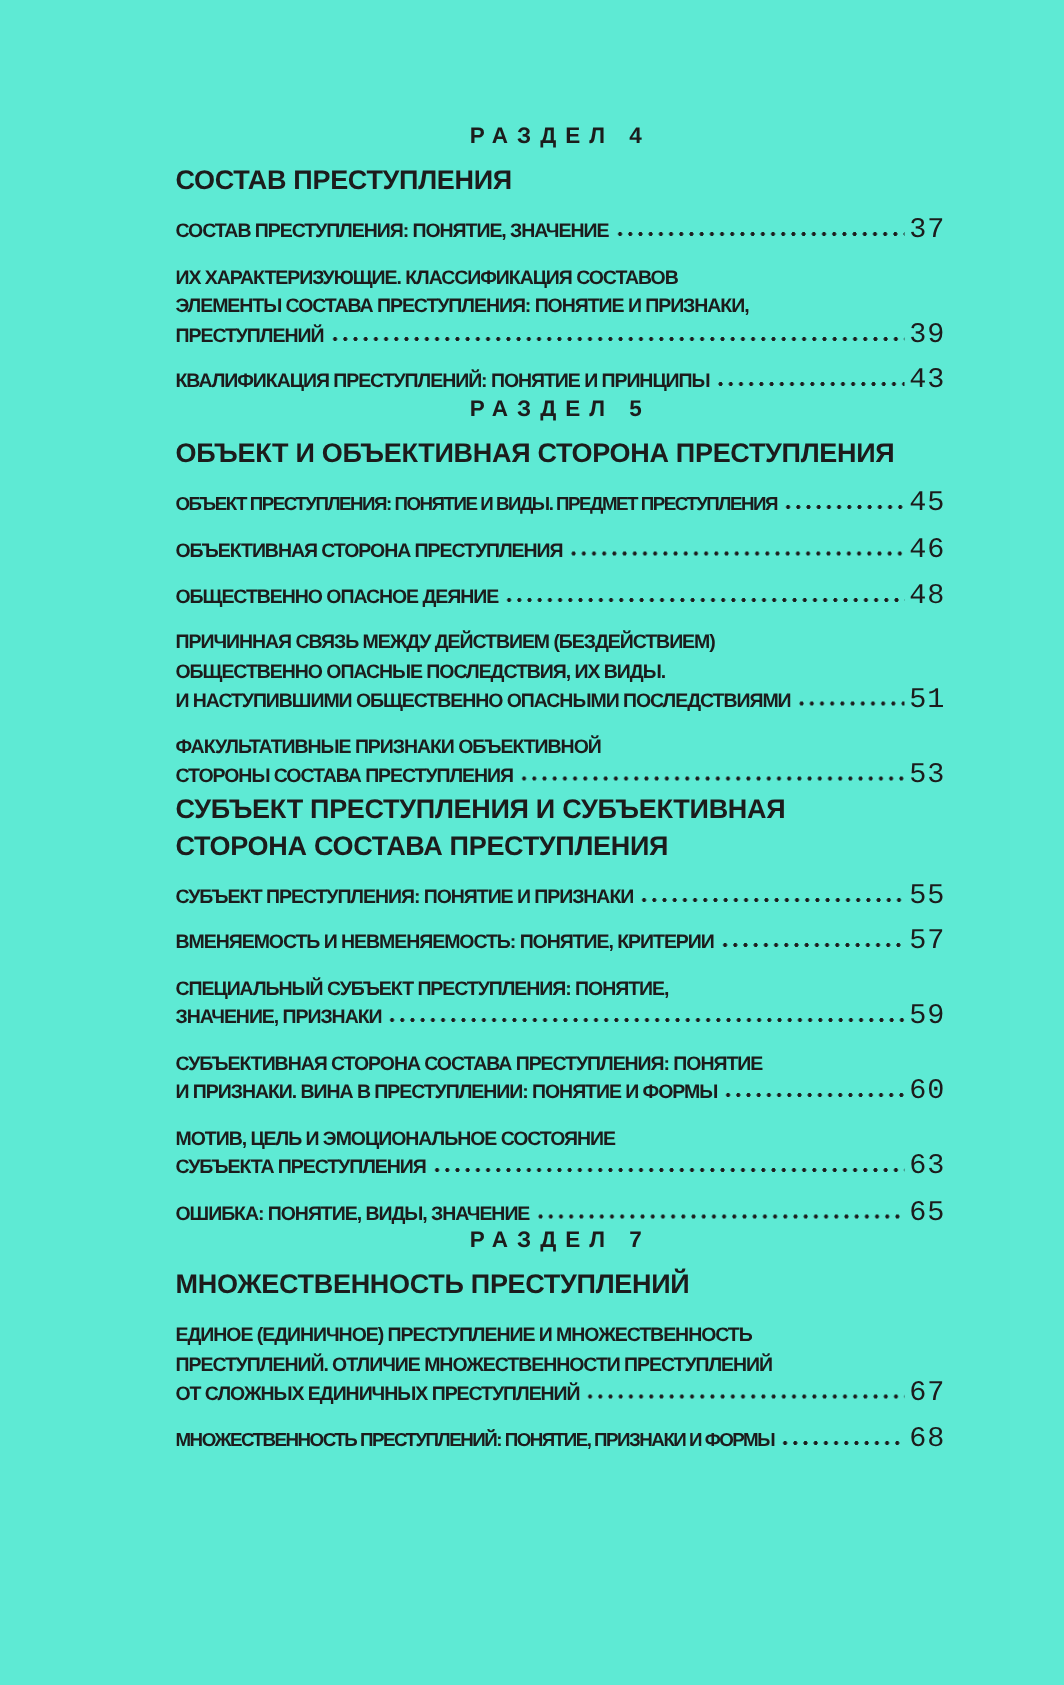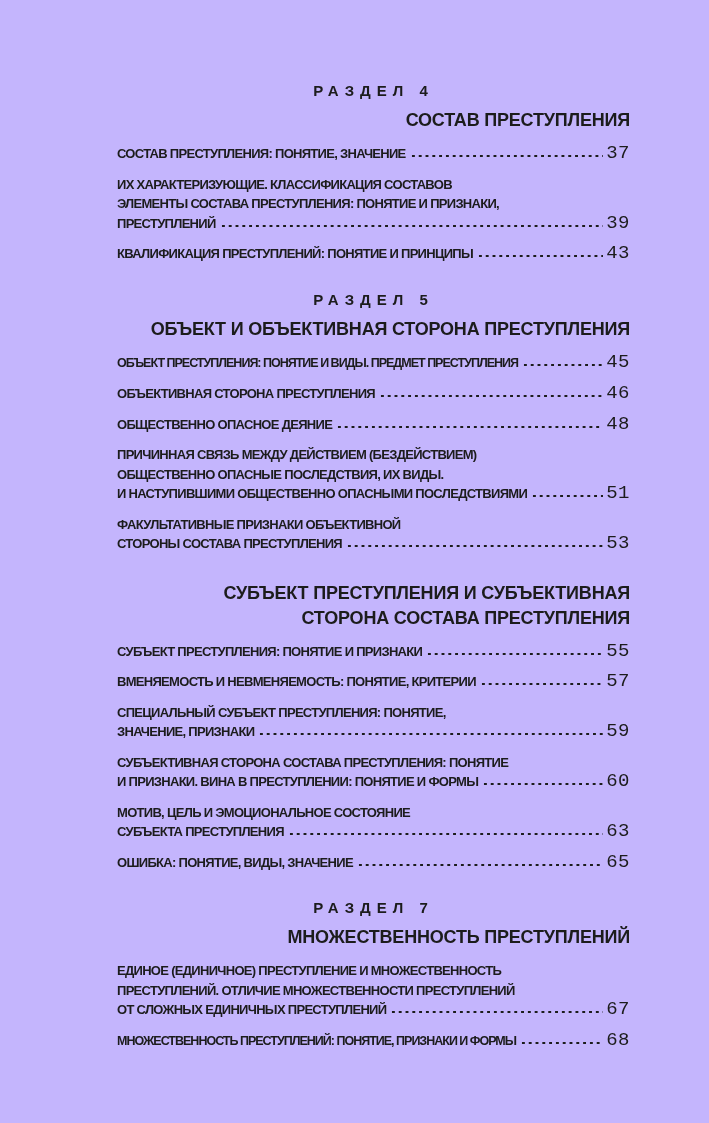--- a/index.html
+++ b/index.html
@@ -4,45 +4,44 @@
 <style>
   html, body {
     margin: 0;
     padding: 0;
     background: #ffffff;
   }
   .page {
     position: relative;
     width: 709px;
     height: 1123px;
-    background: #c4b5fd;
+    background: #5eead4;
     overflow: hidden;
     font-family: "Liberation Sans", "DejaVu Sans", sans-serif;
     color: #1c1c1c;
   }
   .toc {
     position: absolute;
     left: 117px;
     top: 82px;
     width: 513px;
   }
   .section + .section {
-    margin-top: 27px;
   }
   .kicker {
     text-align: center;
     font-size: 15px;
     line-height: 17px;
     font-weight: 700;
     letter-spacing: 6px;
     margin-bottom: 9px;
     white-space: nowrap;
   }
   .title {
-    text-align: right;
+    text-align: left;
     font-size: 18px;
     line-height: 25px;
     font-weight: 700;
     letter-spacing: -0.2px;
     margin: 0 0 3px 0;
   }
   .entry {
     margin-top: 11px;
     font-size: 13px;
     font-weight: 700;

